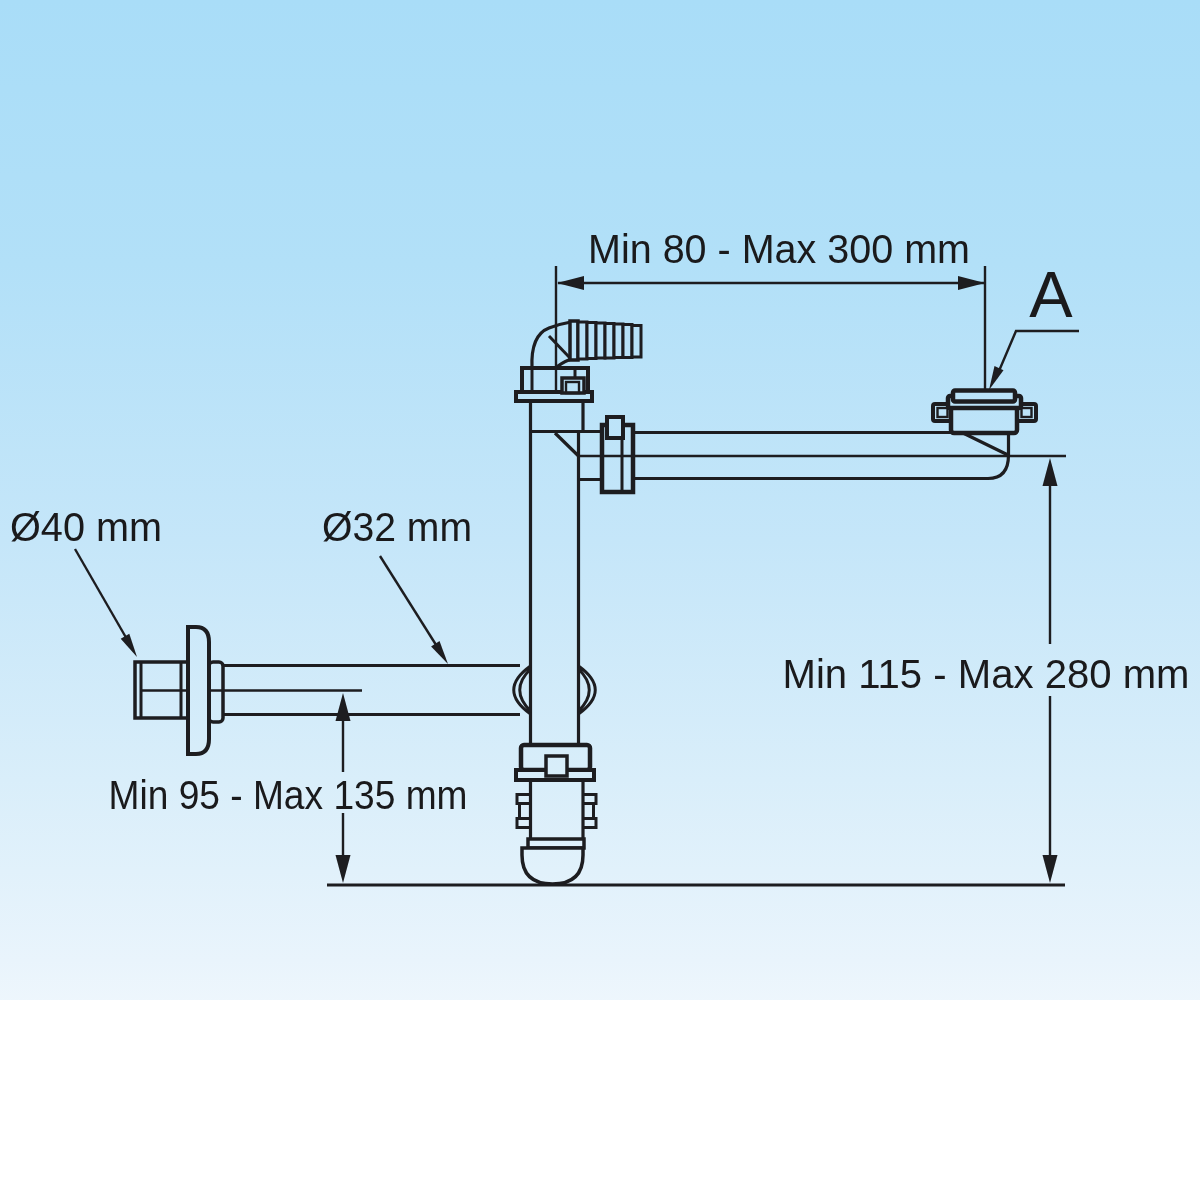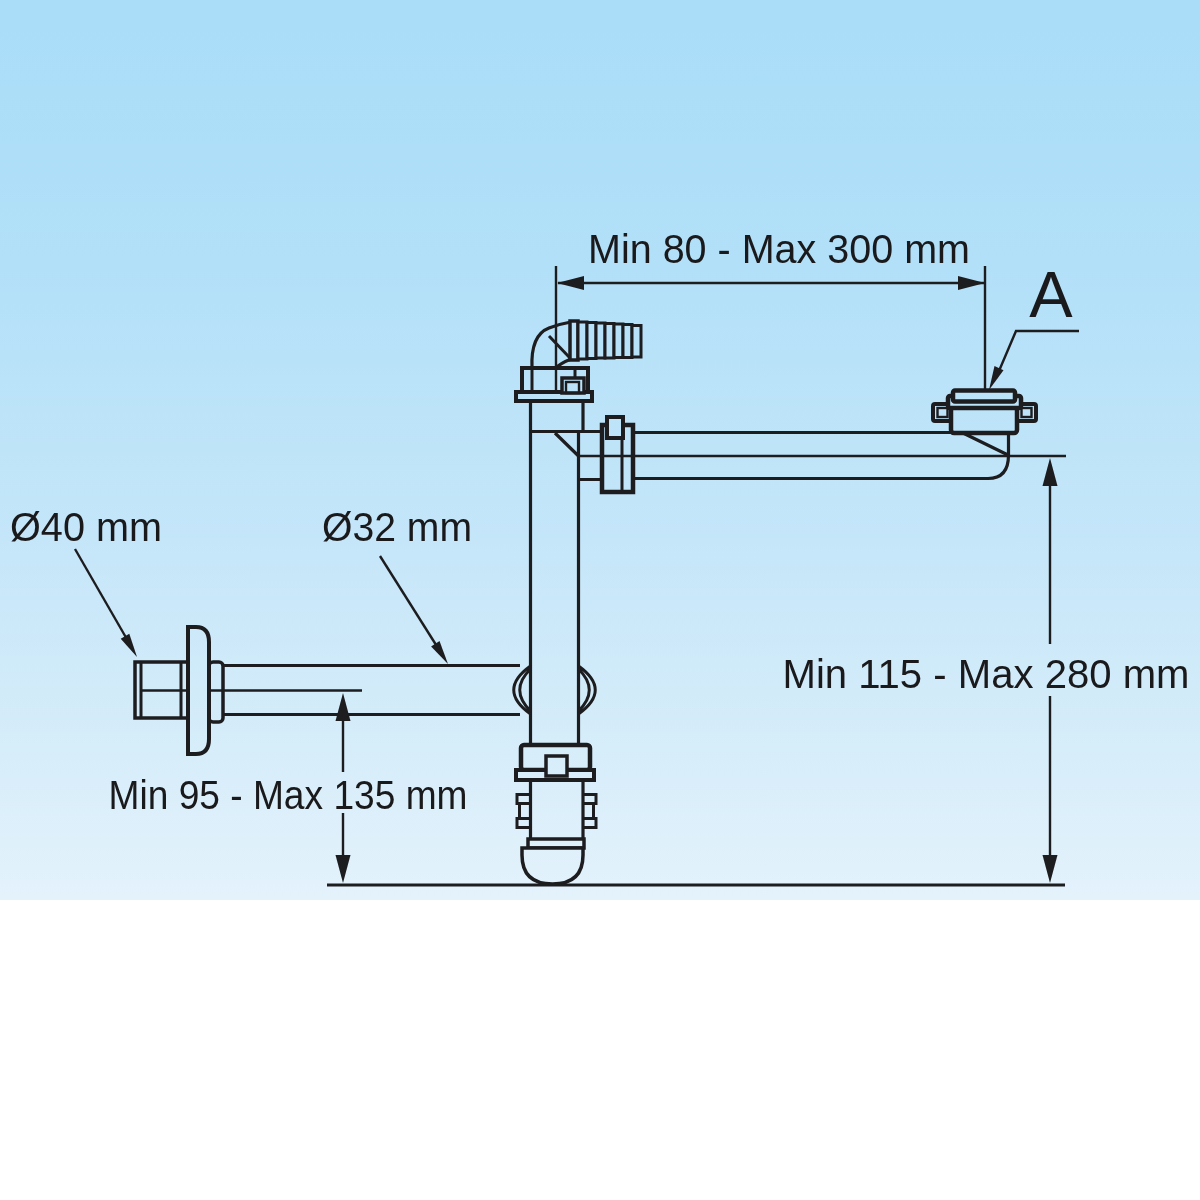--- a/index.html
+++ b/index.html
@@ -1,16 +1,16 @@
 <!DOCTYPE html>
 <html><head>
 <meta charset="utf-8">
 <style>
   html,body{margin:0;padding:0;background:#fff;}
-  .stage{position:relative;width:1200px;height:900px;overflow:hidden;}
+  .stage{position:relative;width:1200px;height:1000px;overflow:hidden;}
   svg{display:block;width:1200px;height:1200px;}
   .ln{fill:none;stroke:#1d1d20;stroke-linecap:butt;stroke-linejoin:miter;}
   .fillbg{fill:url(#bgGrad);stroke:#1d1d20;stroke-linejoin:miter;}
   .arr{fill:#1d1d20;stroke:none;}
   .w2{stroke-width:2.4px;}
   .w3{stroke-width:3px;}
   .w32{stroke-width:3.2px;}
   .w35{stroke-width:3.5px;}
   .w4{stroke-width:4px;}
   .w45{stroke-width:4.5px;}

